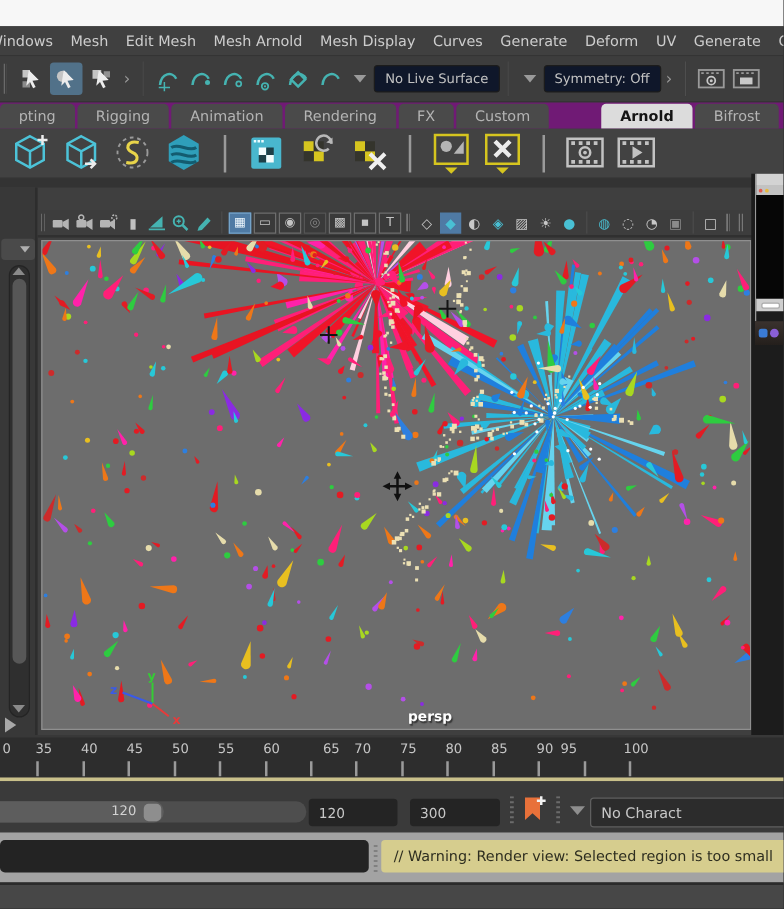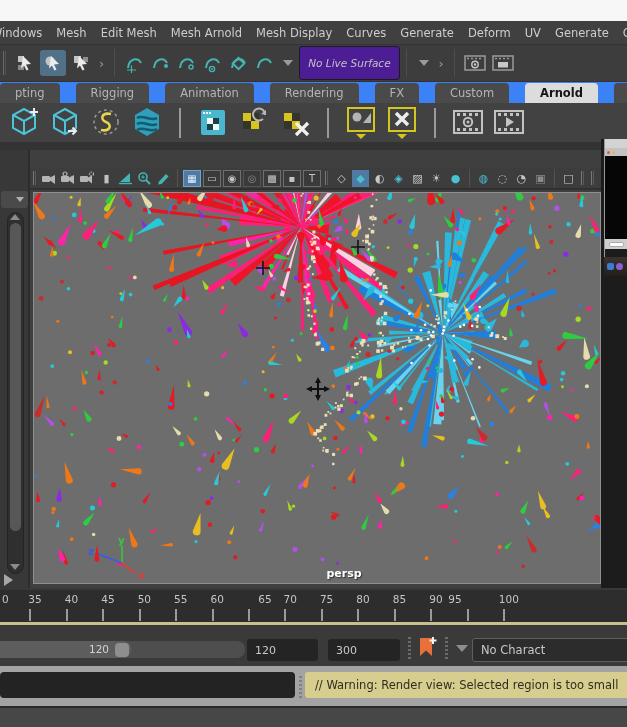--- a/index.html
+++ b/index.html
@@ -14,26 +14,26 @@
   #menubar span:first-child{margin-left:-9px;}
   
   #statusline{left:0;top:45px;width:627px;height:37px;background:#3d3d3d;display:flex;align-items:center;border-bottom:1px solid #323232;}
   .grip{width:5px;height:24px;margin:0 3px;background:linear-gradient(90deg,#6a6a6a 1px,transparent 1px,transparent 2px,#6a6a6a 3px,transparent 3px);}
   .vsep{width:1px;height:28px;background:#2a2a2a;margin:0 6px;border-right:1px solid #4e4e4e;}
   .selcell{width:26px;height:26px;display:flex;align-items:center;justify-content:center;border-radius:3px;margin:0 1px;}
   .selcell.active{background:#517189;}
   .snapcell{width:24px;height:24px;display:flex;align-items:center;justify-content:center;margin:0 1px;}
   .chev{color:#9a9a9a;font-size:13px;margin:0 4px;}
   .ddarrow{width:0;height:0;border-left:5px solid transparent;border-right:5px solid transparent;border-top:6px solid #9a9a9a;margin:0 6px;}
-  .statbox{height:22px;background:#4c1d95;border:1px solid #1c1c1c;border-radius:3px;color:#c2c2c2;font-size:10.5px;display:flex;align-items:center;padding:16px 8px;white-space:nowrap;font-style:italic;}
+  .statbox{height:22px;background:#0f172a;border:1px solid #1c1c1c;border-radius:3px;color:#c2c2c2;font-size:10.5px;display:flex;align-items:center;padding:4px 8px;white-space:nowrap;}
   .chip{margin:0 3px;}
   
-  #shelf-tabs{left:0;top:82px;width:627px;height:21px;background:#3b82f6;display:flex;align-items:flex-end;gap:16px;overflow:hidden;}
+  #shelf-tabs{left:0;top:82px;width:627px;height:21px;background:#701a75;display:flex;align-items:flex-end;gap:2px;overflow:hidden;}
   .tab{height:20px;background:#4a4a4a;color:#b4b4b4;font-size:11.5px;display:flex;align-items:center;padding:0 15px;border-radius:4px 4px 0 0;white-space:nowrap;}
-  .tab.active{background:#dcdcdc;color:#141414;font-weight:bold;}
+  .tab.active{background:#dcdcdc;color:#141414;font-weight:bold;margin-left:40px;}
   
   #shelf{left:0;top:103px;width:627px;height:40px;background:#424242;display:flex;align-items:center;gap:9px;padding-left:8px;border-bottom:1px solid #333;}
   .shelfsep{width:2px;height:30px;background:#9a9a9a;margin:0 7px;}
   .shelficon{width:32px;height:34px;display:flex;align-items:center;justify-content:center;}
   
   #gaprow{left:0;top:143px;width:627px;height:7px;background:#333333;}
   
   #left-strip{left:0;top:150px;width:30px;height:438px;background:#383838;border-right:2px solid #2d2d2d;}
   #ls-combo{left:1px;top:41px;width:27px;height:17px;background:#4a4a4a;border-radius:3px;position:absolute;display:flex;align-items:center;justify-content:flex-end;padding-right:4px;}
   #ls-combo .tri{width:0;height:0;border-left:4px solid transparent;border-right:4px solid transparent;border-top:5px solid #b0b0b0;}
@@ -176,20 +176,21 @@
         <div class="snapcell">
           <svg width="20" height="20" viewBox="0 0 20 20">
             <path d="M4 15 C5 5 14 4 17 10" fill="none" stroke="#45b3b1" stroke-width="2"></path>
           </svg>
         </div>
       </span>
     <div class="ddarrow"></div>
     <div class="statbox">No Live Surface</div>
     <div class="vsep"></div>
     <div class="ddarrow"></div>
+    <div class="statbox">Symmetry: Off</div>
     <span class="chev">›</span>
     <div class="vsep"></div>
     <span id="right-chips" style="display:flex;">
         <div class="chip">
           <svg width="22" height="16" viewBox="0 0 22 16">
             <rect x="1" y="1" width="20" height="14" fill="none" stroke="#9a9a9a" stroke-width="1.5"></rect>
             <path d="M3 3.5 h2 M7 3.5 h2 M11 3.5 h2 M15 3.5 h2" stroke="#9a9a9a" stroke-width="1.5"></path>
             <circle cx="11" cy="9.5" r="3.2" fill="none" stroke="#c8c8c8" stroke-width="1.4"></circle>
             <circle cx="11" cy="9.5" r="1.2" fill="#c8c8c8"></circle>
           </svg>

